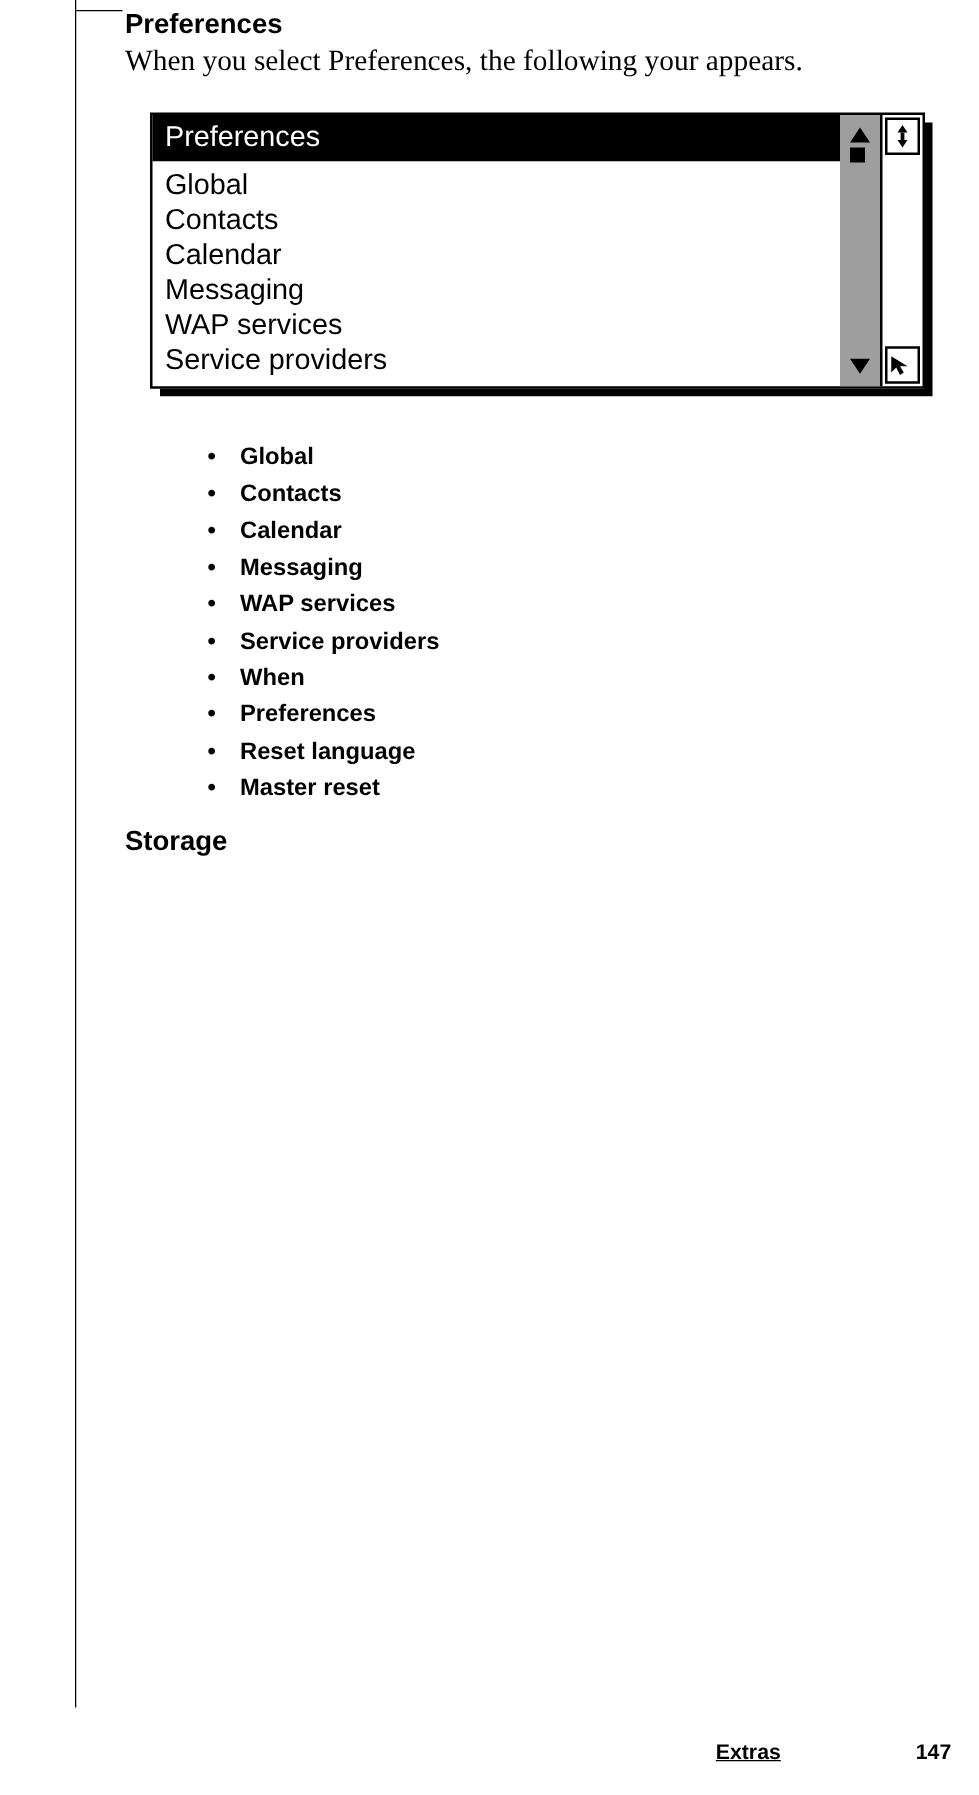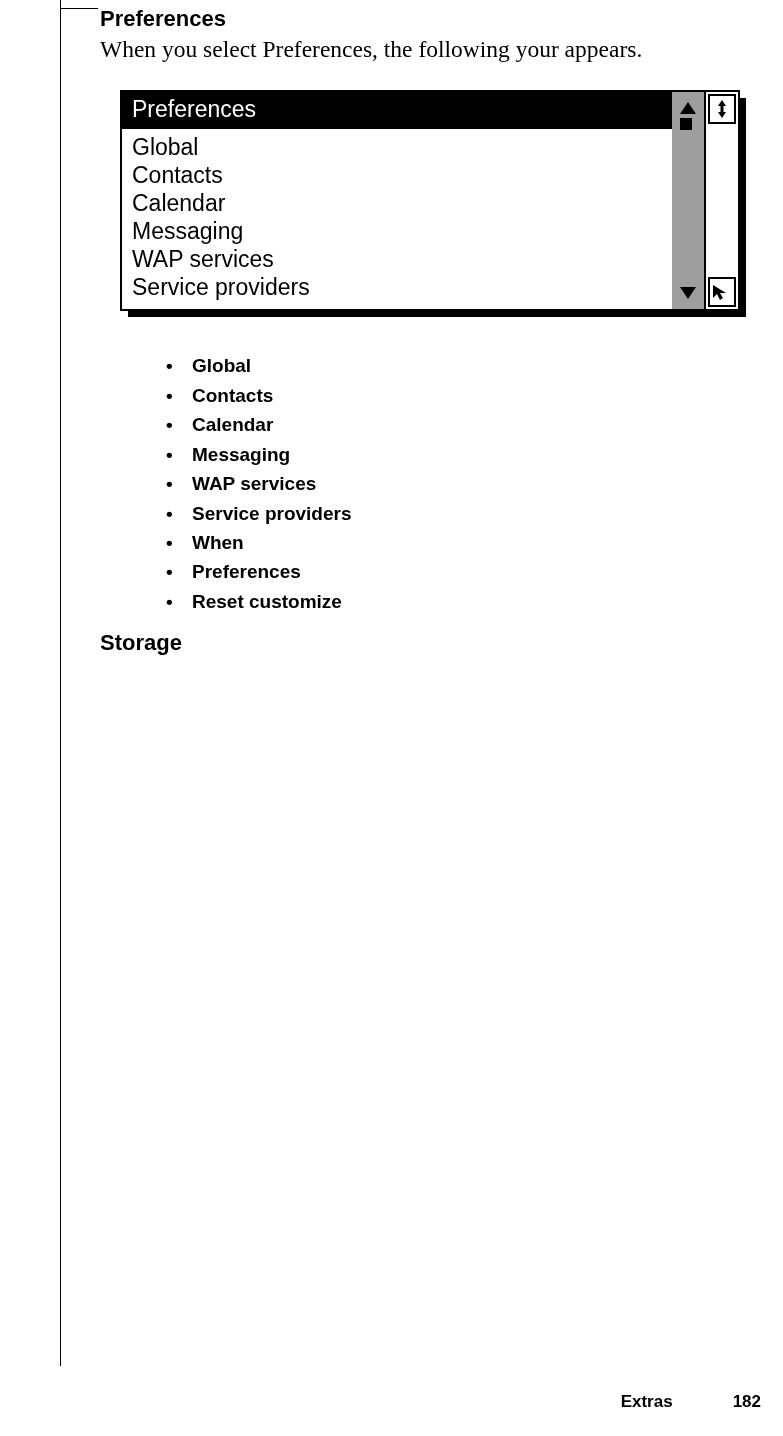--- a/index.html
+++ b/index.html
@@ -147,21 +147,21 @@
   }
 
   .footer {
     position: absolute;
     bottom: 24px;
     right: 22px;
     font-family: Arial, Helvetica, sans-serif;
     font-weight: bold;
     font-size: 17px;
   }
-  .footer .sec { margin-right: 60px; }
+  .footer .sec { margin-right: 108px; text-decoration: underline; }
 
 </style>
 </head>
 <body>
 
 <div class="page-rule"></div>
 
 <div class="content">
 
   <div class="h-sub">Preferences</div>
@@ -208,23 +208,24 @@
 
   <ul class="settings">
     <li>Global</li>
     <li>Contacts</li>
     <li>Calendar</li>
     <li>Messaging</li>
     <li>WAP services</li>
     <li>Service providers</li>
     <li>When</li>
     <li>Preferences</li>
-    <li>Reset customize</li>
+    <li>Reset language</li>
+    <li>Master reset</li>
   </ul>
 
 
   <div class="h-sub" style="margin-top:14px">Storage</div>
 
 </div>
 
 <div class="footer">
-  <span class="sec">Extras</span><span>182</span>
+  <span class="sec">Extras</span><span>147</span>
 </div>
 
 </body></html>

